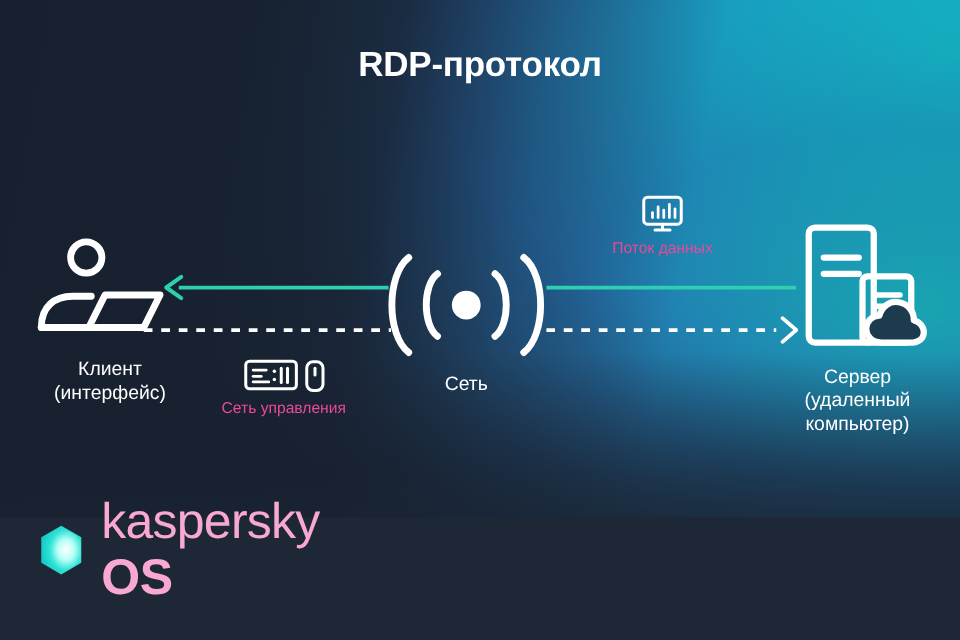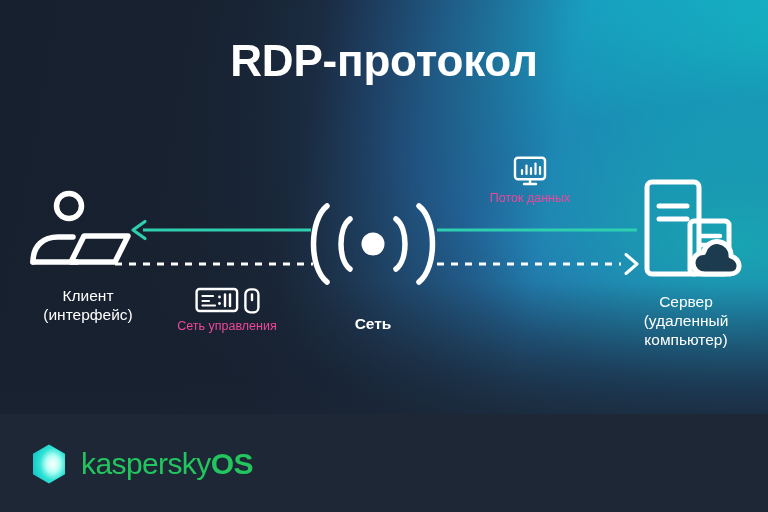--- a/index.html
+++ b/index.html
@@ -47,21 +47,21 @@
     background: #1d2736;
   }
 
   
   .title {
     position: absolute;
     top: 36px;
     left: 0; right: 0;
     text-align: center;
     color: #ffffff;
-    font-size: 44px;
+    font-size: 28px;
     font-weight: bold;
     letter-spacing: -0.2px;
   }
 
   
   .node { position: absolute; }
   .node-label {
     text-align: center;
     color: #ffffff;
     font-size: 15.5px;
@@ -70,21 +70,21 @@
   }
 
   
   #client-node { left: 8px; top: 186px; width: 160px; }
   #client-node .icon-wrap { height: 98px; display: flex; align-items: center; justify-content: center; }
   #client-node .node-label { margin-top: 2px; }
 
   
   #network-node { left: 293px; top: 196px; width: 160px; }
   #network-node .icon-wrap { height: 96px; display: flex; align-items: center; justify-content: center; }
-  #network-node .node-label { margin-top: 22px; font-weight: bold; }
+  #network-node .node-label { margin-top: 6px; }
 
   
   #server-node { left: 608px; top: 172px; width: 156px; }
   #server-node .icon-wrap { height: 118px; display: flex; align-items: center; justify-content: center; }
   #server-node .node-label { margin-top: 2px; }
 
   
   .flow-label { position: absolute; text-align: center; }
   .flow-label .flow-icon { display: flex; align-items: flex-end; justify-content: center; gap: 5px; height: 30px; }
   .flow-label .flow-text {
@@ -107,25 +107,26 @@
   
   #logo {
     position: absolute;
     left: 30px;
     bottom: 27px;
     display: flex;
     align-items: center;
     gap: 13px;
   }
   .logo-text {
-    color: #22c55e;
-    font-size: 30px;
+    color: #f9a8d4;
+    font-size: 40px;
     letter-spacing: -0.6px;
     display: flex;
     align-items: baseline;
+    flex-direction: column;
   }
   .logo-text .lt-main { font-weight: normal; }
   .logo-text .lt-os { font-weight: bold; letter-spacing: -0.4px; }
 </style>
 </head>
 <body>
 
 <div id="stage">
 
   <div class="bg-base"></div>

